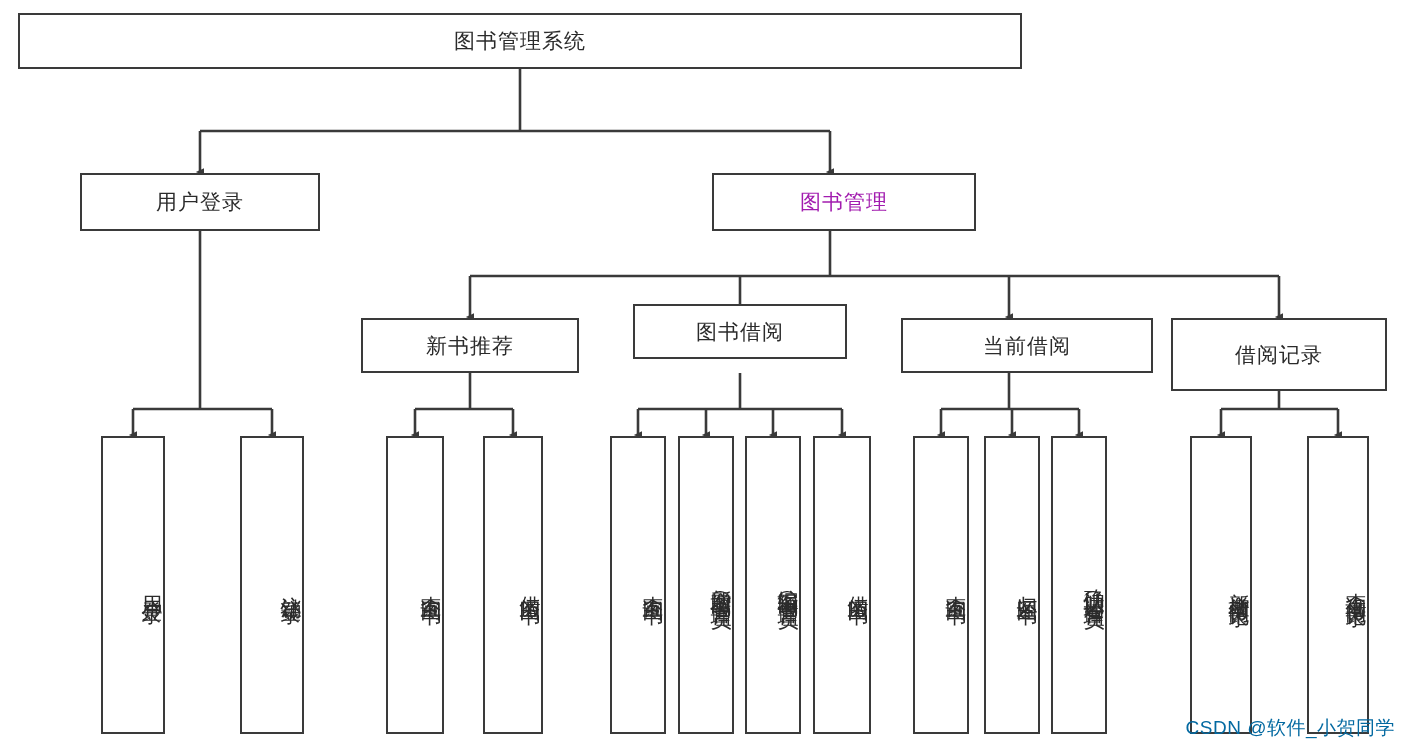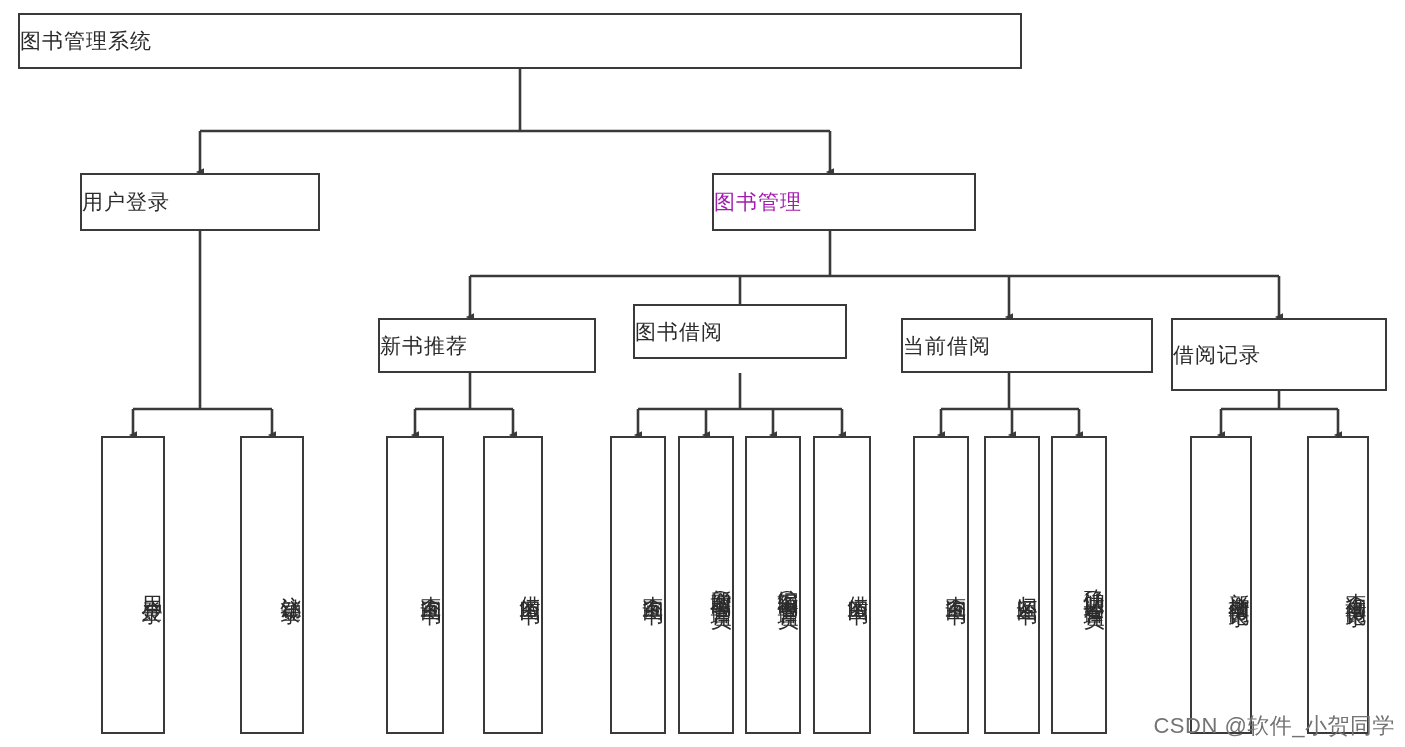--- a/index.html
+++ b/index.html
@@ -28,20 +28,21 @@
     height: 747px;
     pointer-events: none;
   }
   .node {
     position: absolute;
     box-sizing: border-box;
     background: #ffffff;
     border: 2.5px solid #3a3a3a;
     display: flex;
     align-items: center;
+    justify-content: center;
     color: #2b2b2b;
     z-index: 2;
   }
   .node.horiz {
     font-size: 21px;
     letter-spacing: 1px;
   }
   .node.vert {
     writing-mode: vertical-rl;
     text-orientation: upright;
@@ -58,22 +59,22 @@
     line-height: 1.05;
     white-space: nowrap;
   }
   .node .label {
     white-space: nowrap;
   }
   #watermark {
     position: absolute;
     right: 10px;
     bottom: 6px;
-    font-size: 22px;
-    color: #737373;
+    font-size: 19px;
+    color: #0369a1;
     letter-spacing: 0.5px;
     z-index: 5;
     user-select: none;
   }
 </style>
 </head>
 <body>
 
 <div id="diagram-root">
 
@@ -123,21 +124,21 @@
   <div id="node-layer">
       <div class="node horiz" style="left: 18px; top: 13px; width: 1004px; height: 56px; border-color: rgb(58, 58, 58); color: rgb(43, 43, 43);">
         <span class="label">图书管理系统</span>
       </div>
       <div class="node horiz" style="left: 80px; top: 173px; width: 240px; height: 58px; border-color: rgb(58, 58, 58); color: rgb(43, 43, 43);">
         <span class="label">用户登录</span>
       </div>
       <div class="node horiz" style="left: 712px; top: 173px; width: 264px; height: 58px; border-color: rgb(58, 58, 58); color: #a21caf;">
         <span class="label">图书管理</span>
       </div>
-      <div class="node horiz" style="left: 378px; top: 318px; width: 218px; height: 55px; border-color: rgb(58, 58, 58); color: rgb(43, 43, 43);">
+      <div class="node horiz" style="left: 361px; top: 318px; width: 218px; height: 55px; border-color: rgb(58, 58, 58); color: rgb(43, 43, 43);">
         <span class="label">新书推荐</span>
       </div>
       <div class="node horiz" style="left: 633px; top: 304px; width: 214px; height: 55px; border-color: rgb(58, 58, 58); color: rgb(43, 43, 43);">
         <span class="label">图书借阅</span>
       </div>
       <div class="node horiz" style="left: 901px; top: 318px; width: 252px; height: 55px; border-color: rgb(58, 58, 58); color: rgb(43, 43, 43);">
         <span class="label">当前借阅</span>
       </div>
       <div class="node horiz" style="left: 1171px; top: 318px; width: 216px; height: 73px; border-color: rgb(58, 58, 58); color: rgb(43, 43, 43);">
         <span class="label">借阅记录</span>

